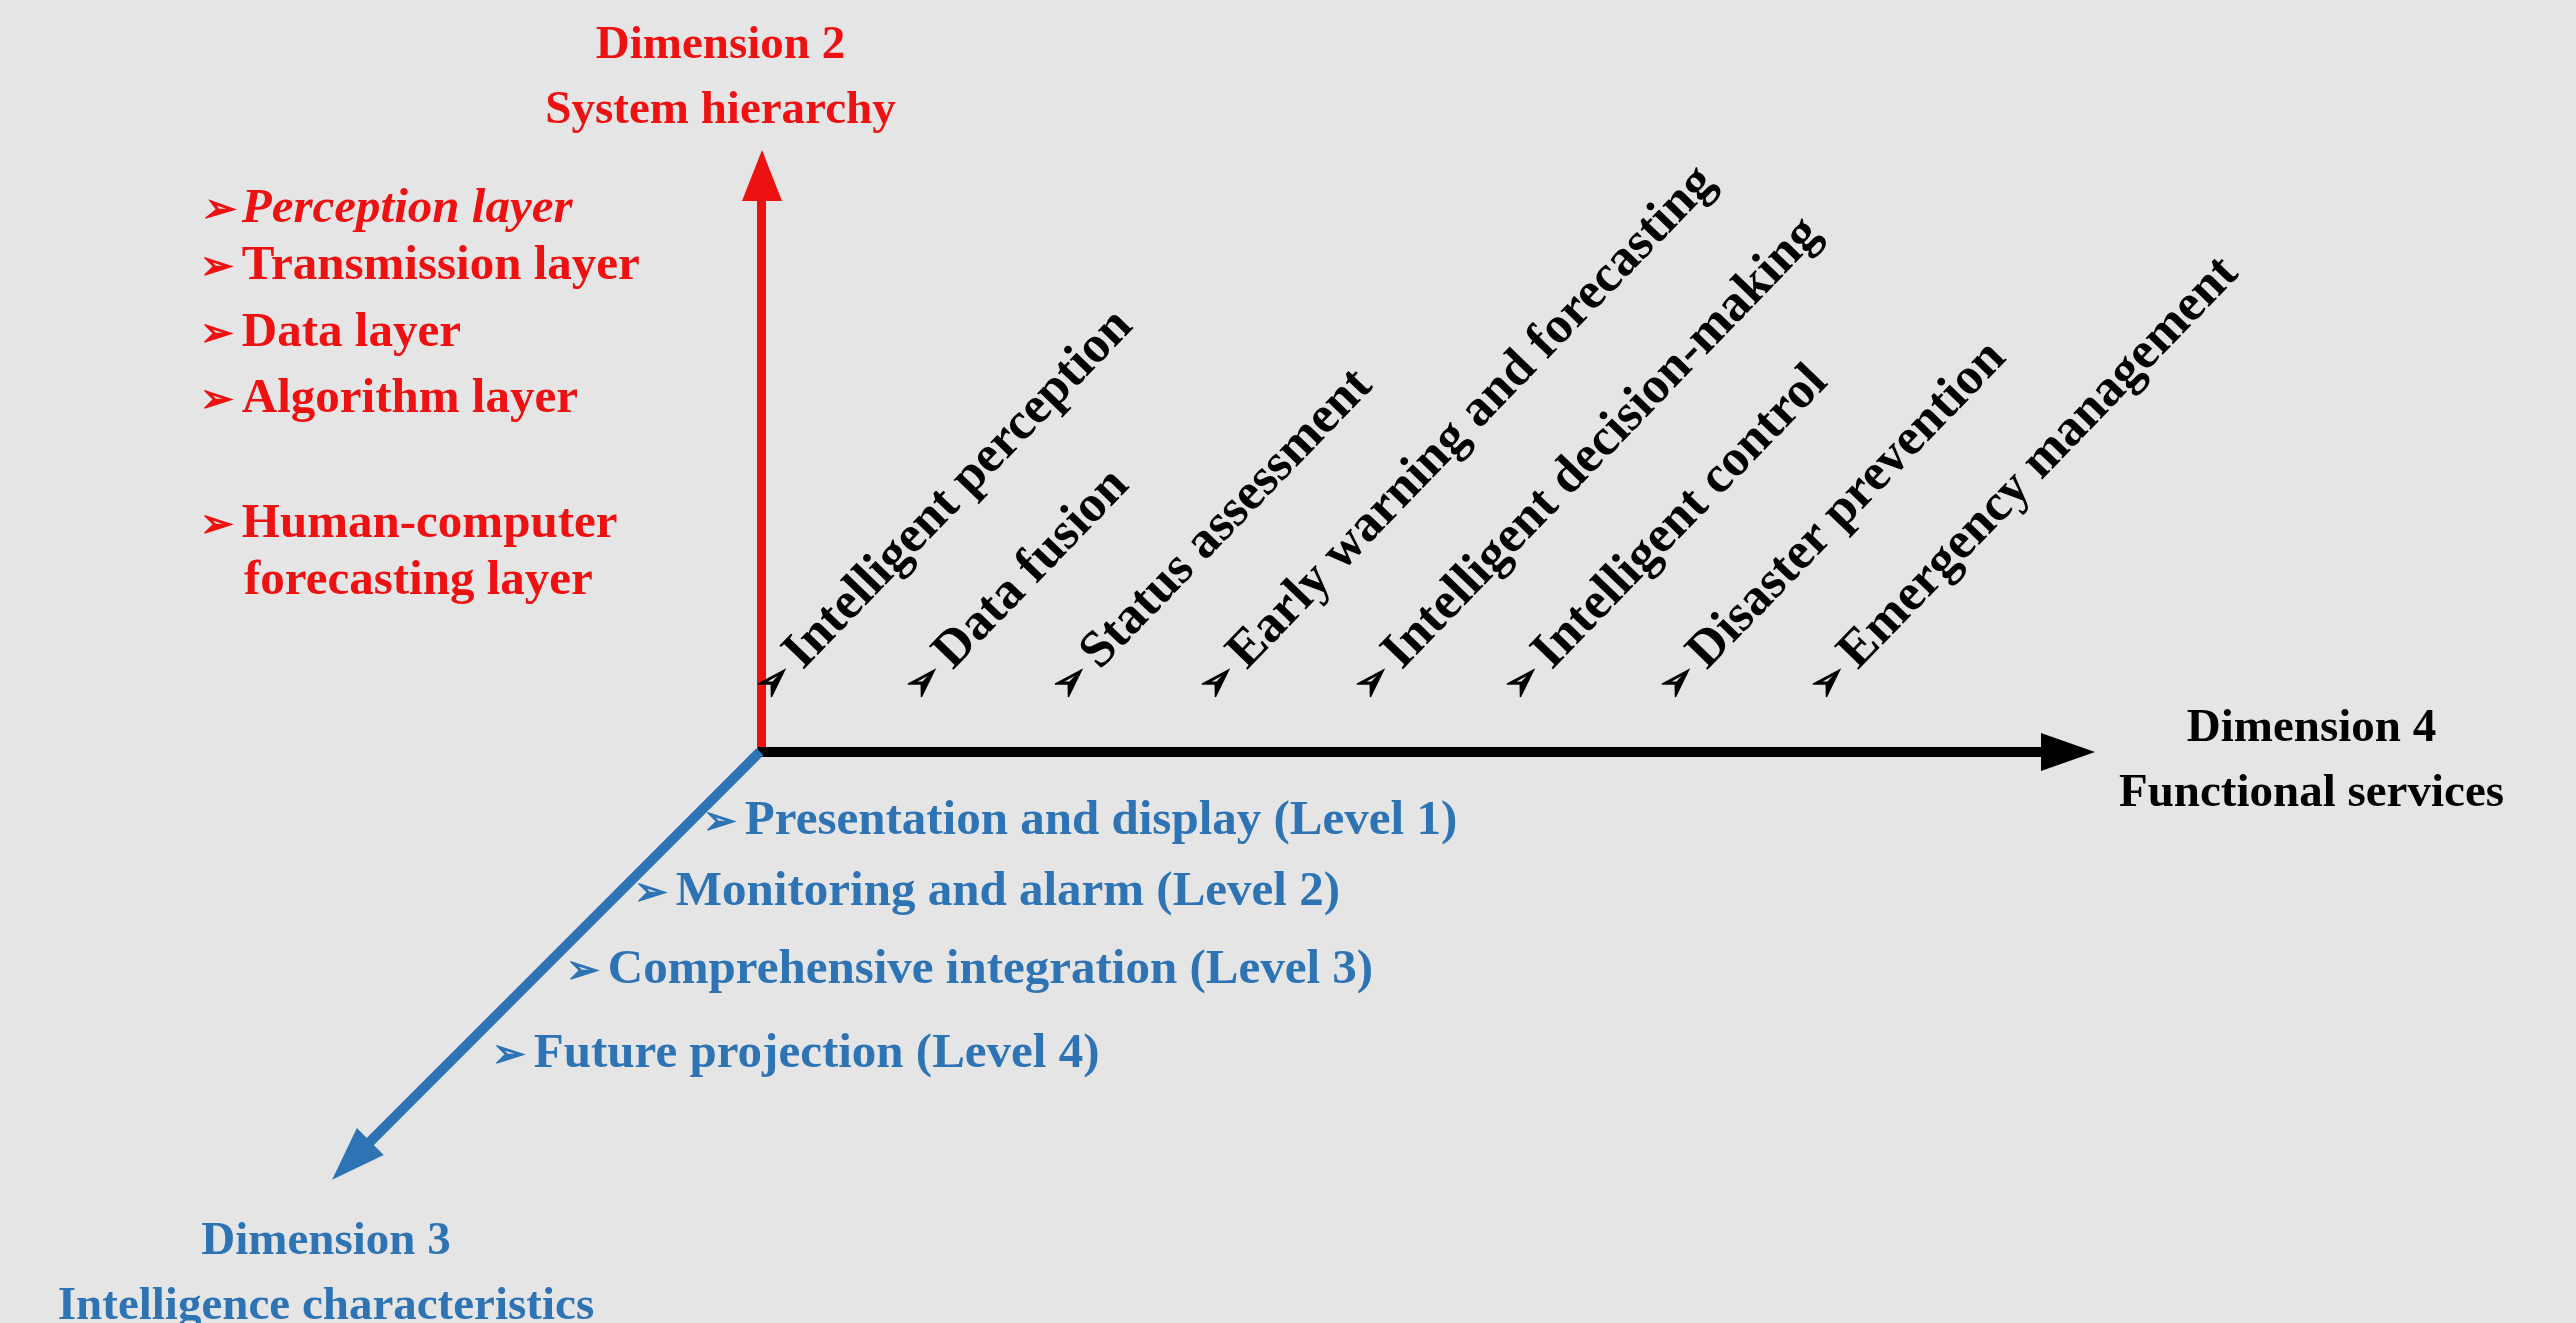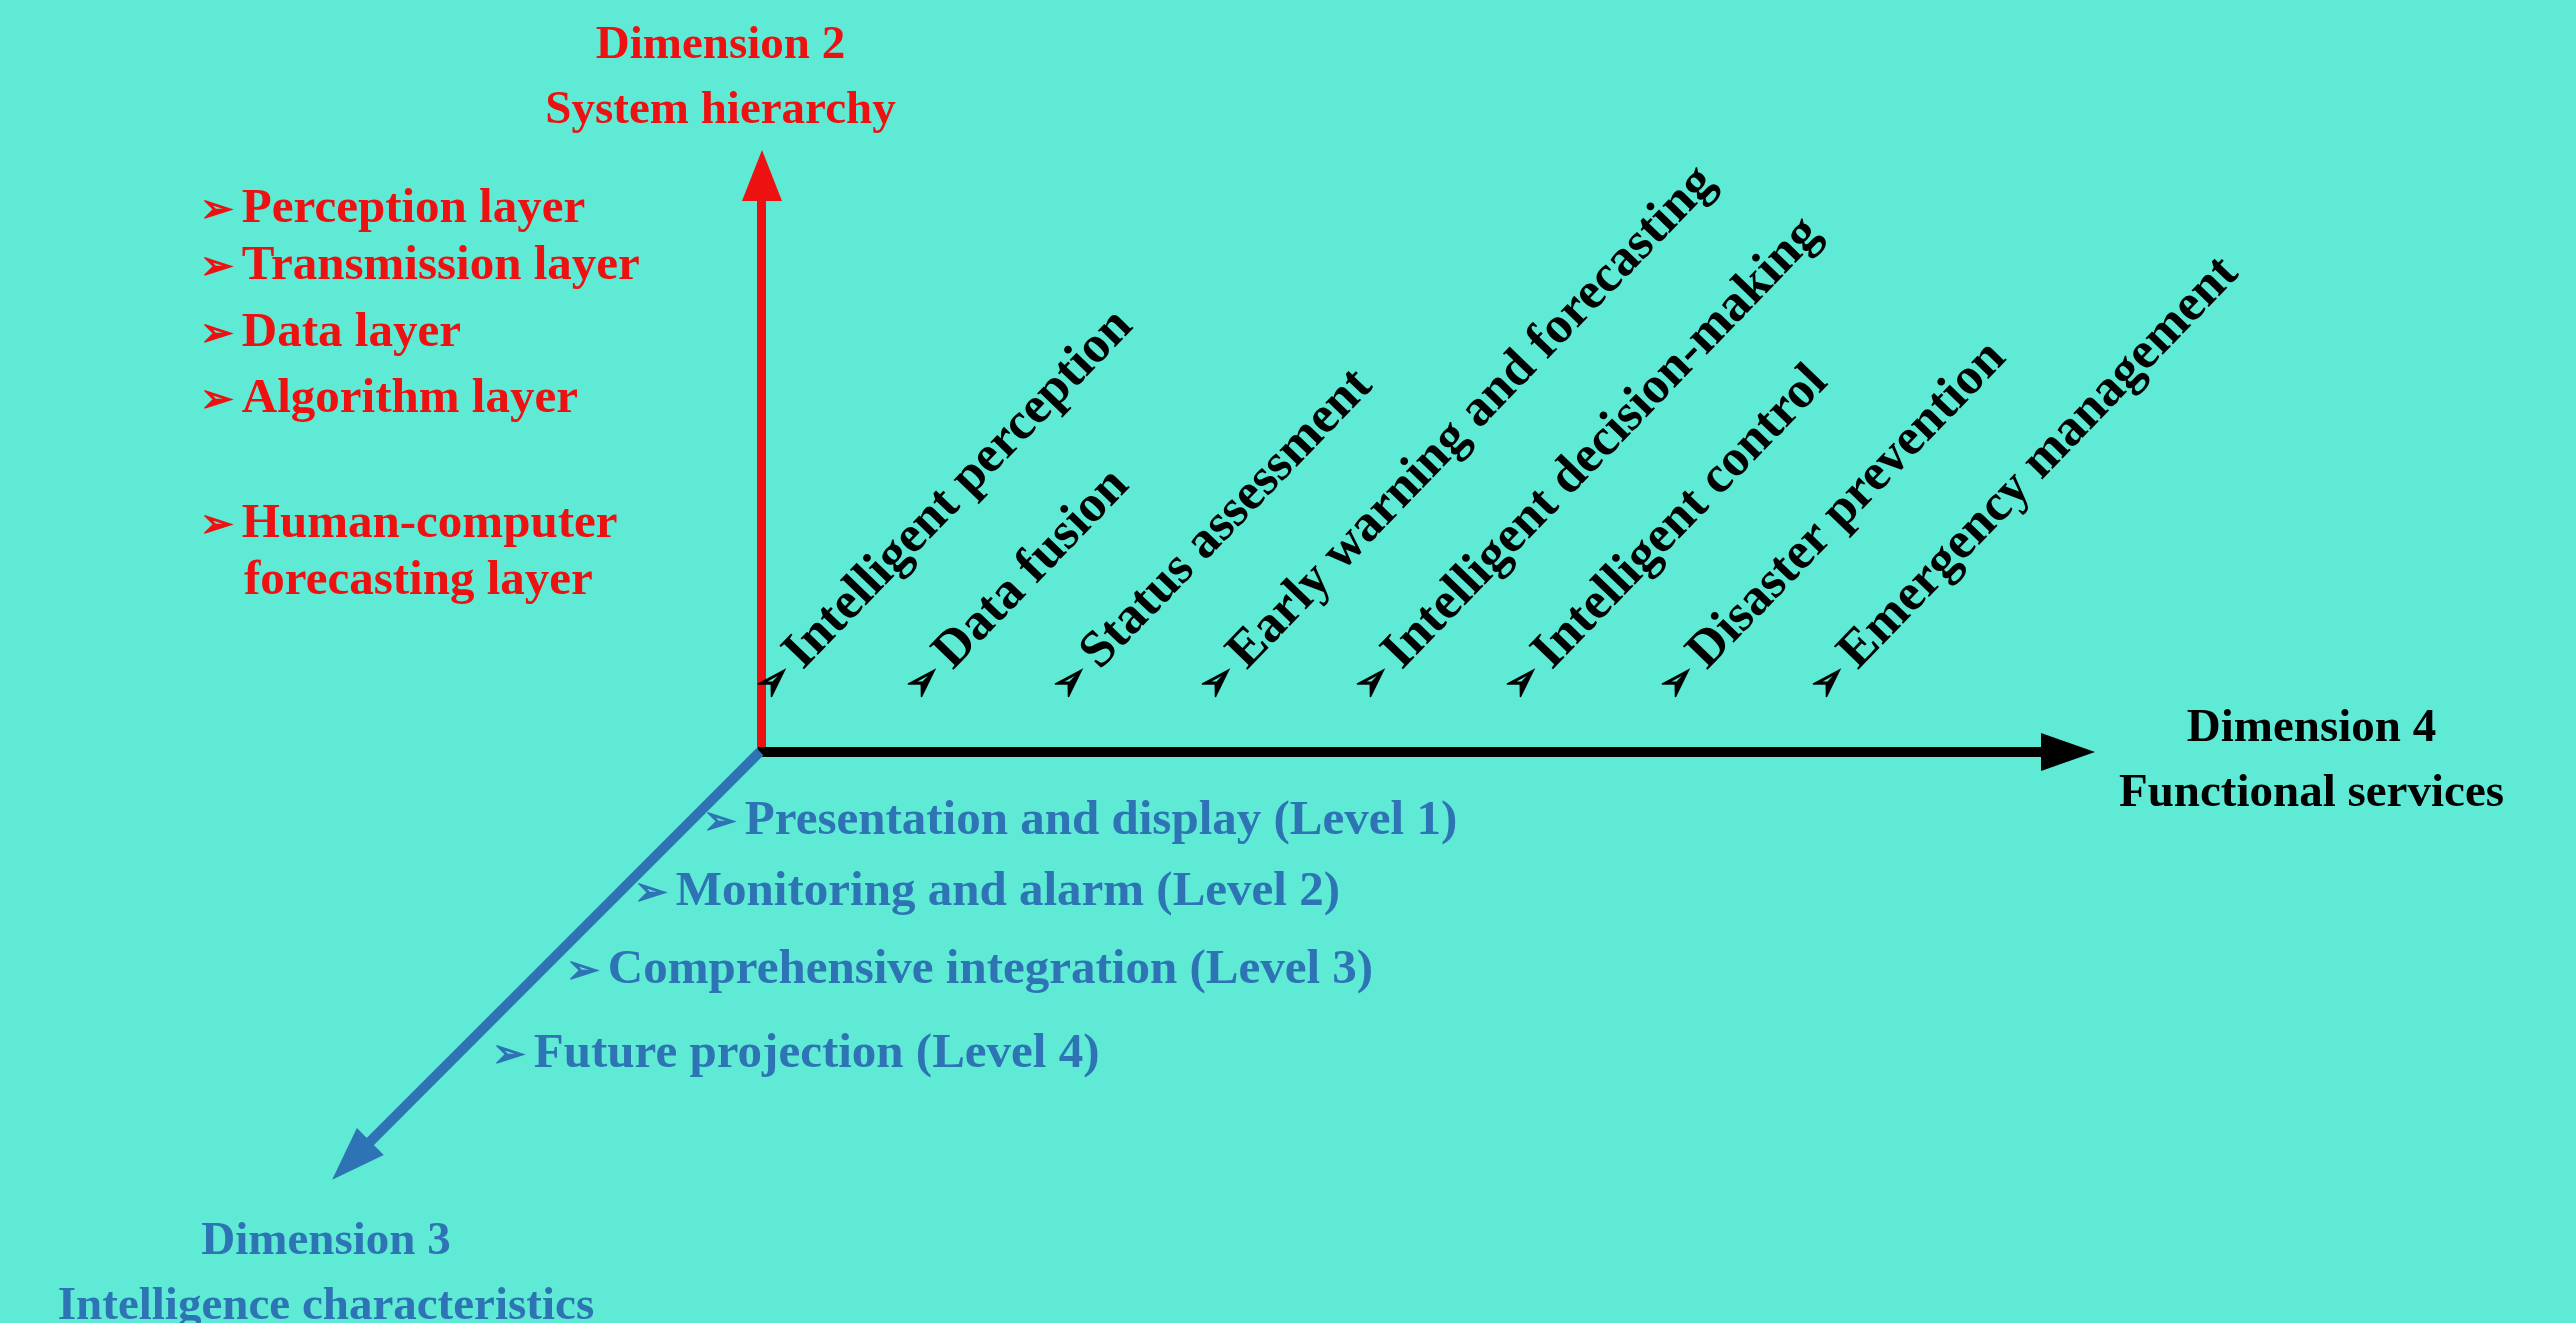--- a/index.html
+++ b/index.html
@@ -4,21 +4,21 @@
 <style>
   html, body {
     margin: 0;
     padding: 0;
     background: #ffffff;
   }
   #canvas {
     position: relative;
     width: 2576px;
     height: 1324px;
-    background: #5eead4;
+    background: #e5e5e5;
     overflow: hidden;
     font-family: "Liberation Serif", "DejaVu Serif", serif;
     font-weight: bold;
   }
   .abs { position: absolute; }
 
   
   .axis-shaft-red {
     left: 757px; top: 196px; width: 9px; height: 558px;
     background: #ed1111;
@@ -118,21 +118,21 @@
   <div class="abs axis-title title-dim1">
     <div>Dimension 4</div>
     <div>Functional services</div>
   </div>
 
   <div class="abs axis-title title-dim3">
     <div>Dimension 3</div>
     <div>Intelligence characteristics</div>
   </div>
 
-  <div class="abs li red" style="left:200px; top:179px;">
+  <div class="abs li red" style="left:200px; top:179px;font-style:italic;">
     <span class="bullet">➢</span><span>Perception layer</span>
   </div>
   <div class="abs li red" style="left:200px; top:236px;">
     <span class="bullet">➢</span><span>Transmission layer</span>
   </div>
   <div class="abs li red" style="left:200px; top:303px;">
     <span class="bullet">➢</span><span>Data layer</span>
   </div>
   <div class="abs li red" style="left:200px; top:369px;">
     <span class="bullet">➢</span><span>Algorithm layer</span>

